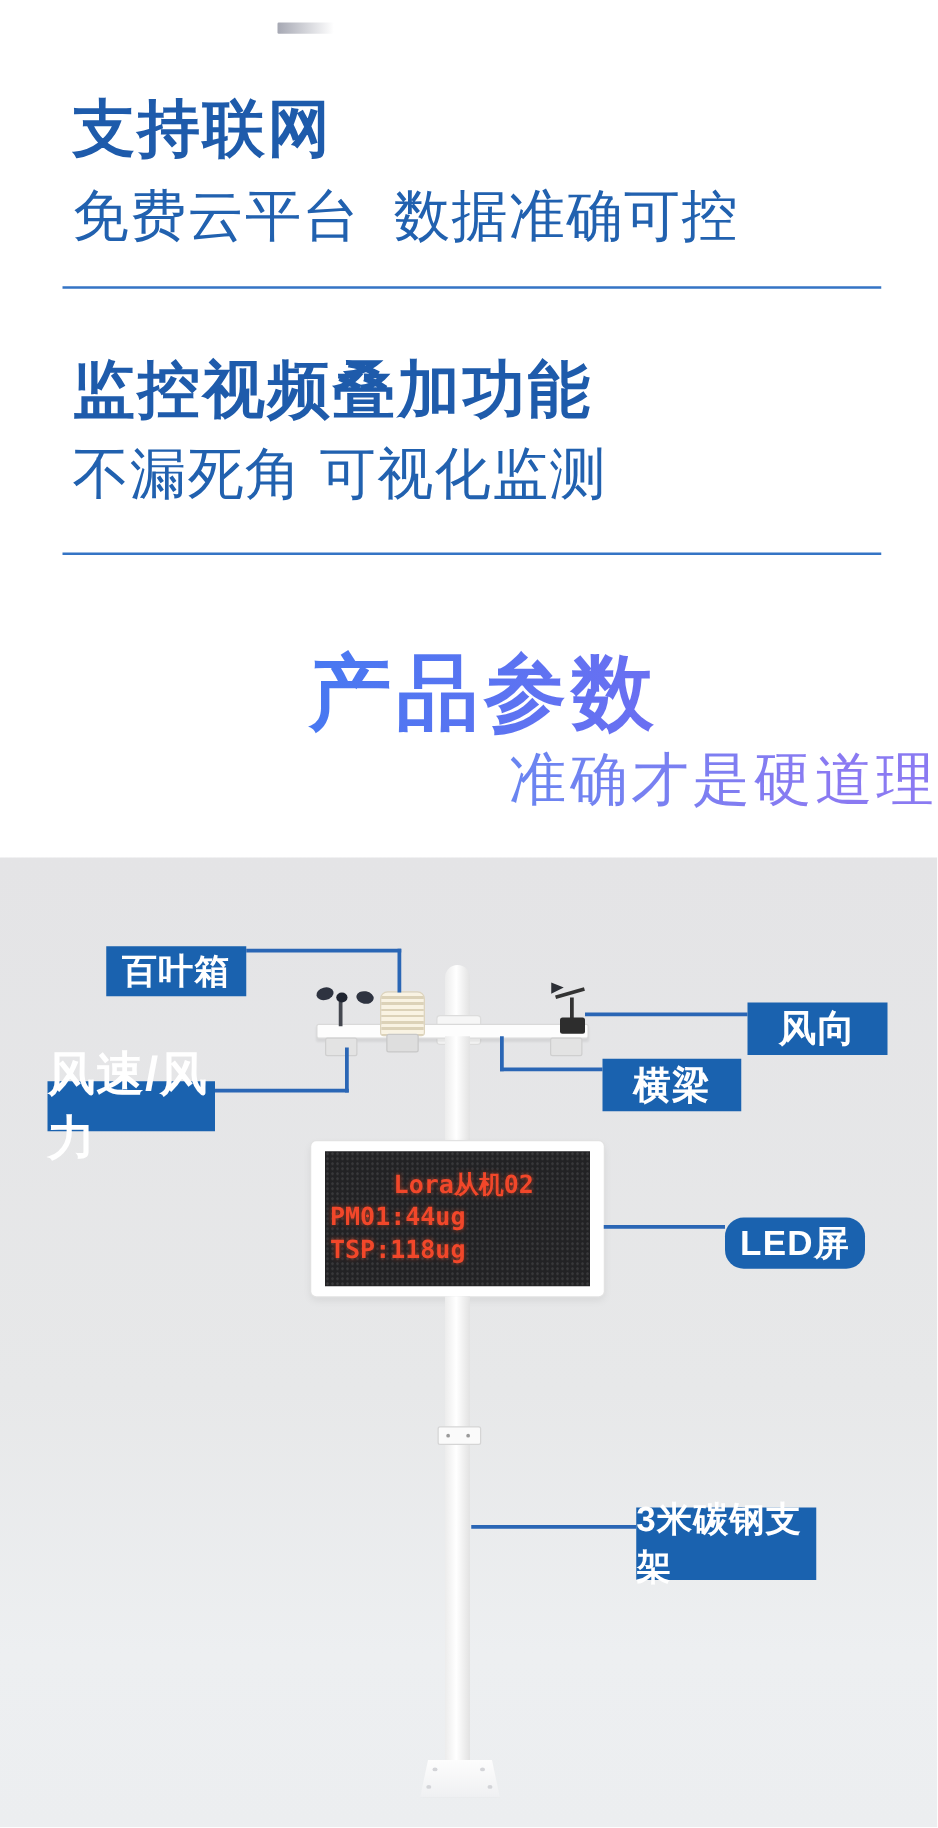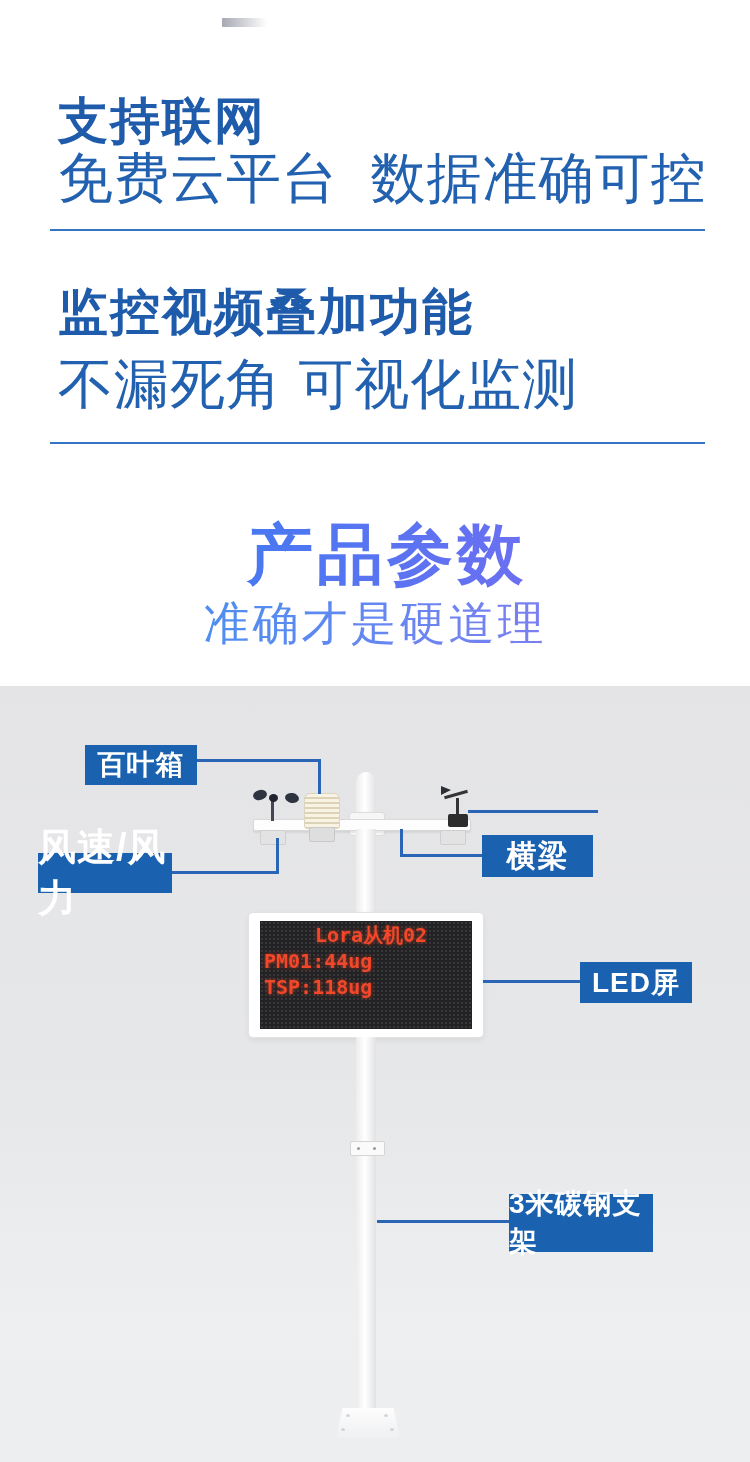--- a/index.html
+++ b/index.html
@@ -7,27 +7,27 @@
         font-family:"Liberation Sans",sans-serif;}
 
   
   .smudge{position:absolute;left:222px;top:18px;width:50px;height:9px;
           background:linear-gradient(90deg,#a6a8b3 0%,rgba(190,192,202,0) 90%);border-radius:1px;}
 
   
   .h-title{position:absolute;left:58px;margin:0;color:#1e5bab;font-weight:bold;
            font-size:50px;line-height:1.1;letter-spacing:2px;}
   .h-sub{position:absolute;left:58px;margin:0;color:#2161af;font-weight:500;
-         font-size:55px;line-height:1.1;letter-spacing:1px;white-space:pre;}
+         font-size:45px;line-height:1.1;letter-spacing:1px;white-space:pre;}
   .divider{position:absolute;left:50px;width:655px;height:2px;background:#3474c5;}
 
   
   .grad-title{position:absolute;top:498px;left:0;width:750px;margin:12px;text-align:center;
               font-size:66px;font-weight:bold;letter-spacing:4px;color:#4f7bf0;}
-  .grad-sub{position:absolute;top:593px;left:0;width:750px;margin:0;text-align:center;
+  .grad-sub{position:absolute;top:593px;left:0;width:750px;margin:0;text-align:right;
             font-size:46px;font-weight:500;letter-spacing:3px;color:#4f8af0;}
   @supports ((background-clip:text) or (-webkit-background-clip:text)){
     .grad-title{background:linear-gradient(97deg,#3b7cf1 18%,#7b6bf2 85%);
                 -webkit-background-clip:text;background-clip:text;color:transparent;}
     .grad-sub{background:linear-gradient(97deg,#3f93ef 12%,#8a7af2 88%);
               -webkit-background-clip:text;background-clip:text;color:transparent;}
   }
 
   
   .stage{position:absolute;left:0;top:686px;width:750px;height:776px;
@@ -66,46 +66,46 @@
             transform:rotate(-16deg);}
   .vane-tail{position:absolute;left:441px;top:100px;width:0;height:0;
              border-left:10px solid #2c2f36;border-top:4px solid transparent;border-bottom:5px solid transparent;}
   .vane-base{position:absolute;left:448px;top:128px;width:20px;height:13px;background:#2d2d2d;border-radius:2px;}
 
   
   .led-frame{position:absolute;left:249px;top:227px;width:234px;height:124px;background:#fff;
              border-radius:4px;box-shadow:0 0 0 1px #e2e2e2,0 3px 7px rgba(0,0,0,.08);}
   .led-screen{position:absolute;left:260px;top:235px;width:212px;height:108px;background:#222224;
               background-image:radial-gradient(#38383a 1px,transparent 1.2px);background-size:4px 4px;
-              overflow:hidden;padding:1px 4px;box-sizing:border-box;}
+              overflow:hidden;padding:13px 4px;box-sizing:border-box;}
   .led-line{font-family:"DejaVu Sans Mono",monospace;font-weight:bold;font-size:20px;line-height:26px;
             color:#f2472a;text-shadow:0 0 4px rgba(255,70,30,.55);white-space:nowrap;}
   .led-line1{text-align:center;padding-left:10px;}
 
   
   .flange{position:absolute;left:350px;top:455px;width:33px;height:13px;background:#fafafa;
           border:1px solid #d5d5d5;border-radius:2px;}
   .flange .bolt{position:absolute;left:6px;top:5px;width:3px;height:3px;border-radius:50%;
                 background:#9a9a9a;box-shadow:16px 0 0 #9a9a9a;}
   .base-plate{position:absolute;left:336px;top:722px;width:64px;height:30px;
               background:linear-gradient(#fdfdfd,#eff0f2);
               clip-path:polygon(10% 0,90% 0,100% 100%,0 100%);
               filter:drop-shadow(0 2px 2px rgba(0,0,0,.10));}
   .hole{position:absolute;width:4px;height:3px;border-radius:50%;background:#d3d4d8;}
   .hole1{left:346px;top:728px}.hole2{left:384px;top:728px}
   .hole3{left:341px;top:742px}.hole4{left:390px;top:742px}
 
   
   .tag{position:absolute;background:#1a62af;color:#fff;font-weight:bold;
-       display:flex;align-items:center;justify-content:center;letter-spacing:1px;}
+       display:flex;align-items:center;justify-content:center;letter-spacing:1px;margin-top:12px;}
   .tag-louver{left:85px;top:59px;width:112px;height:40px;font-size:28px;}
   .tag-windspeed{left:38px;top:167px;width:134px;height:40px;font-size:38px;}
   .tag-winddir{left:598px;top:104px;width:112px;height:42px;font-size:30px;}
   .tag-beam{left:482px;top:149px;width:111px;height:42px;font-size:30px;}
-  .tag-led{left:580px;top:276px;width:112px;height:41px;font-size:28px;}
+  .tag-led{left:580px;top:276px;width:112px;height:41px;font-size:28px;border-radius:15px;}
   .tag-bracket{left:509px;top:508px;width:144px;height:58px;font-size:28px;}
   .conn{position:absolute;background:#2a66b5;}
   .c1h{left:197px;top:73px;width:124px;height:3px;}
   .c1v{left:318px;top:73px;width:3px;height:35px;}
   .c2h{left:172px;top:185px;width:107px;height:3px;}
   .c2v{left:276px;top:152px;width:3px;height:36px;}
   .c3h{left:468px;top:124px;width:130px;height:3px;}
   .c4v{left:400px;top:143px;width:3px;height:28px;}
   .c4h{left:400px;top:168px;width:82px;height:3px;}
   .c5h{left:483px;top:294px;width:97px;height:3px;}
@@ -115,21 +115,21 @@
   .sensor-note{position:absolute;left:25px;top:104px;width:232px;text-align:center;
                color:#2a5fb0;font-weight:bold;font-size:17px;line-height:27px;}
 </style>
 </head>
 <body>
 
 <div class="page">
 
   <div class="smudge"></div>
 
-  <h1 class="h-title" style="top:94px">支持联网</h1>
+  <h1 class="h-title" style="top:76px">支持联网</h1>
   <p class="h-sub" style="top:148px">免费云平台  数据准确可控</p>
   <div class="divider" style="top:229px"></div>
 
   <h1 class="h-title" style="top:285px">监控视频叠加功能</h1>
   <p class="h-sub" style="top:354px">不漏死角 可视化监测</p>
   <div class="divider" style="top:442px"></div>
 
   <h2 class="grad-title">产品参数</h2>
   <p class="grad-sub">准确才是硬道理</p>
 
@@ -177,18 +177,19 @@
     <div class="conn c2h"></div>
     <div class="conn c2v"></div>
     <div class="conn c3h"></div>
     <div class="conn c4v"></div>
     <div class="conn c4h"></div>
     <div class="conn c5h"></div>
     <div class="conn c6h"></div>
 
     <div class="tag tag-louver">百叶箱</div>
     <div class="tag tag-windspeed">风速/风力</div>
+    <div class="tag tag-winddir">风向</div>
     <div class="tag tag-beam">横梁</div>
     <div class="tag tag-led">LED屏</div>
     <div class="tag tag-bracket">3米碳钢支架</div>
 
   </div>
 </div>
 
 </body></html>

